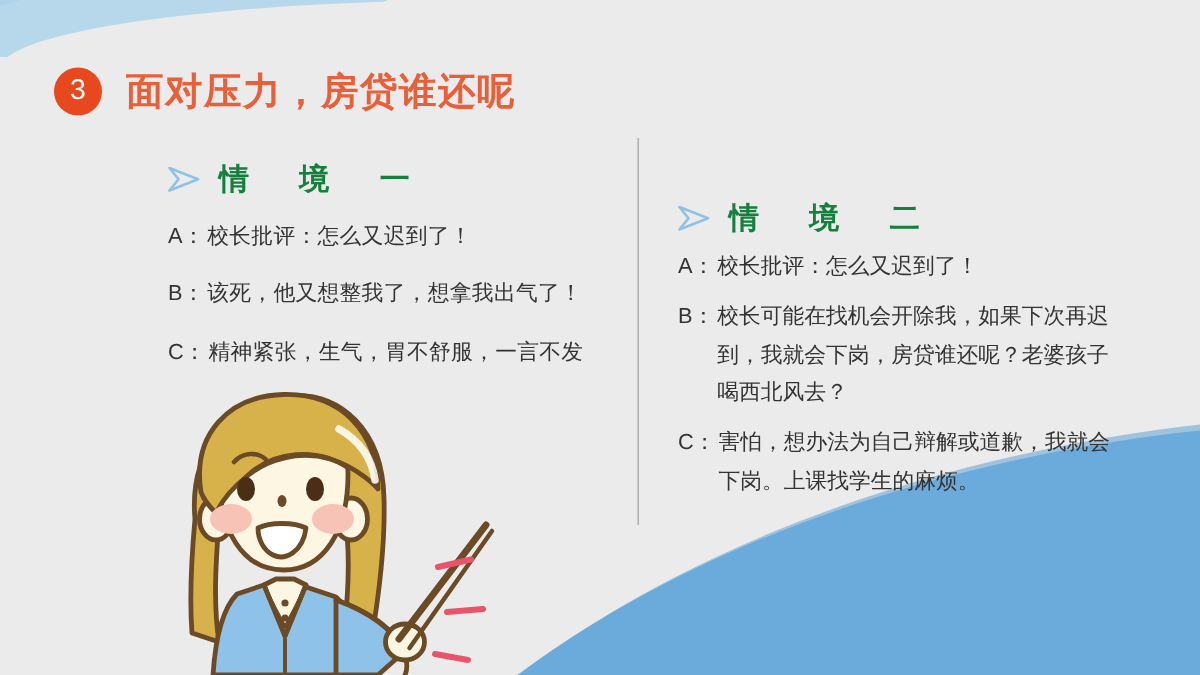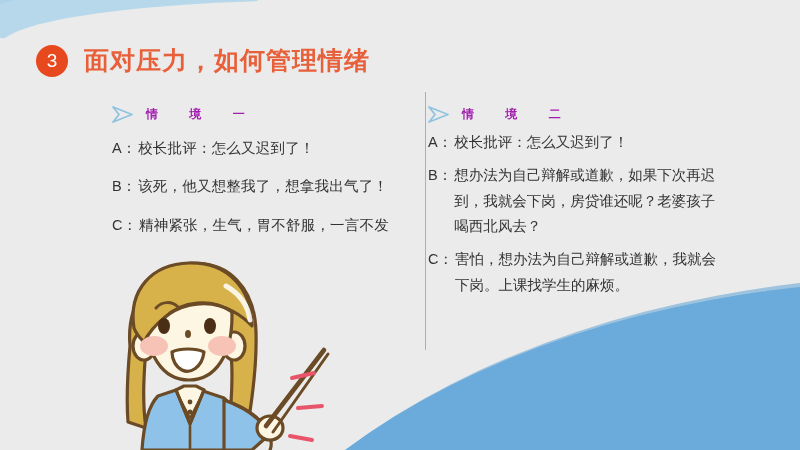--- a/index.html
+++ b/index.html
@@ -101,33 +101,33 @@
     background: #9a9a9a;
     opacity: .75;
   }
 
   
   .col {
     position: absolute;
     top: 106px;
   }
   .col-left  { left: 112px; width: 300px; }
-  .col-right { left: 428px; width: 300px; }
+  .col-right { left: 452px; width: 300px; margin-top: 26px; }
 
   .sec-head {
     display: flex;
     align-items: center;
     gap: 12px;
     margin-bottom: 6px;
   }
   .tri-icon { flex: 0 0 auto; display:block; }
   .sec-title {
-    font-size: 12px;
+    font-size: 20px;
     font-weight: bold;
-    color: #a21caf;
+    color: #15803d;
     letter-spacing: 14px;
     white-space: nowrap;
   }
 
   .qa {
     display: flex;
     align-items: flex-start;
     font-size: 14.5px;
     color: #333333;
     margin-top: 9px;
@@ -160,21 +160,21 @@
 <div id="slide">
 
   <div class="bg-top-blue"></div>
   <div class="bg-top-blue2"></div>
   <div class="bg-gray-sheet"></div>
   <div class="bg-bottom-blue-shade"></div>
   <div class="bg-bottom-blue"></div>
 
   <div class="title-row">
     <div class="badge">3</div>
-    <div class="title-text">面对压力，如何管理情绪</div>
+    <div class="title-text">面对压力，房贷谁还呢</div>
   </div>
 
   <div class="divider"></div>
 
   <div class="col col-left">
     <div class="sec-head">
       <svg class="tri-icon" width="22" height="17" viewBox="0 0 22 17">
         <path d="M1 1 L20 8.5 L1 16 L7 8.5 Z" fill="none" stroke="#8fc3e0" stroke-width="1.8" stroke-linejoin="round"></path>
       </svg>
       <span class="sec-title">情 境 一</span>
@@ -201,21 +201,21 @@
       </svg>
       <span class="sec-title">情 境 二</span>
     </div>
 
     <div class="qa">
       <span class="qa-key">A：</span>
       <span class="qa-val">校长批评：怎么又迟到了！</span>
     </div>
     <div class="qa">
       <span class="qa-key">B：</span>
-      <span class="qa-val">想办法为自己辩解或道歉，如果下次再迟到，我就会下岗，房贷谁还呢？老婆孩子喝西北风去？</span>
+      <span class="qa-val">校长可能在找机会开除我，如果下次再迟到，我就会下岗，房贷谁还呢？老婆孩子喝西北风去？</span>
     </div>
     <div class="qa">
       <span class="qa-key">C：</span>
       <span class="qa-val">害怕，想办法为自己辩解或道歉，我就会下岗。上课找学生的麻烦。</span>
     </div>
   </div>
 
   <div class="illo">
     <svg width="235" height="200" viewBox="0 0 235 200">
       <g stroke="#6b4a26" stroke-width="3.2" stroke-linecap="round" stroke-linejoin="round">

